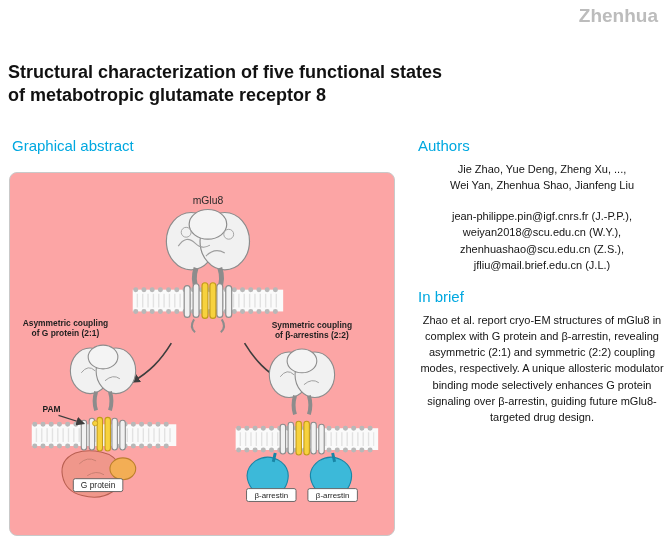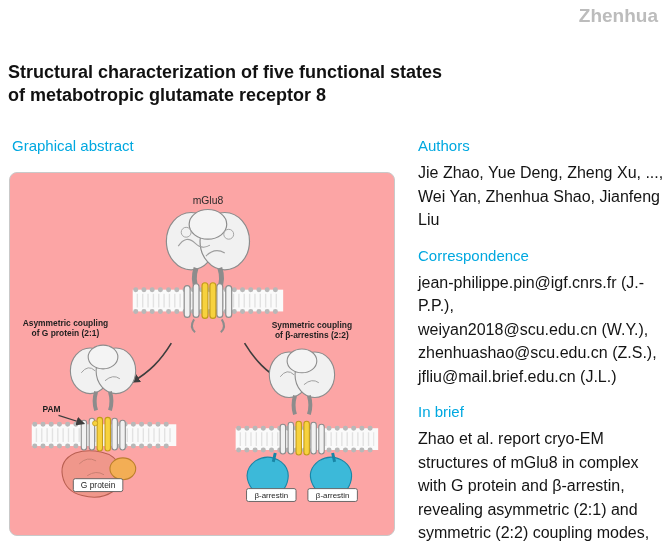--- a/index.html
+++ b/index.html
@@ -16,21 +16,21 @@
 
   .section-heading { font-size:15px; font-weight:normal; color:var(--accent,#00a8e0); }
   .ga-heading { position:absolute; left:12px; top:137px; }
 
   .abstract-box { position:absolute; left:9px; top:172px; width:386px; height:364px;
                   border:1.5px solid #c9c9c9; border-radius:8px; background:#fca5a5; overflow:hidden; }
   .abstract-box svg { display:block; width:100%; height:100%; }
 
   .right-col { position:absolute; left:418px; top:137px; width:248px; }
   .right-col .section-heading { margin-bottom:7px; }
-  .body-text { font-size:16px; line-height:1.47; color:#141414; margin-bottom:15px; }
+  .body-text { font-size:11px; line-height:1.47; color:#141414; margin-bottom:15px;text-align:center; }
   .pre { white-space:pre-line; }
 
   svg text { font-family:"Liberation Sans","DejaVu Sans",sans-serif; }
 </style>
 </head>
 <body>
 
 <div class="page">
 
   <div class="article-type">Zhenhua</div>
@@ -174,21 +174,20 @@
         <text x="326" y="326.5" font-size="8" fill="#1f1f1f" text-anchor="middle">β-arrestin</text>
       </g>
     </svg>
   </div>
 
   <div class="right-col">
     <h2 class="section-heading">Authors</h2>
     <p class="body-text pre">Jie Zhao, Yue Deng, Zheng Xu, ...,
 Wei Yan, Zhenhua Shao, Jianfeng Liu</p>
 
-    <h2 class="section-heading">Correspondence</h2>
     <p class="body-text pre">jean-philippe.pin@igf.cnrs.fr (J.-P.P.),
 weiyan2018@scu.edu.cn (W.Y.),
 zhenhuashao@scu.edu.cn (Z.S.),
 jfliu@mail.brief.edu.cn (J.L.)</p>
 
     <h2 class="section-heading">In brief</h2>
     <p class="body-text">Zhao et al. report cryo-EM structures of mGlu8 in complex with G protein and β-arrestin, revealing asymmetric (2:1) and symmetric (2:2) coupling modes, respectively. A unique allosteric modulator binding mode selectively enhances G protein signaling over β-arrestin, guiding future mGlu8-targeted drug design.</p>
   </div>
 
 </div>

